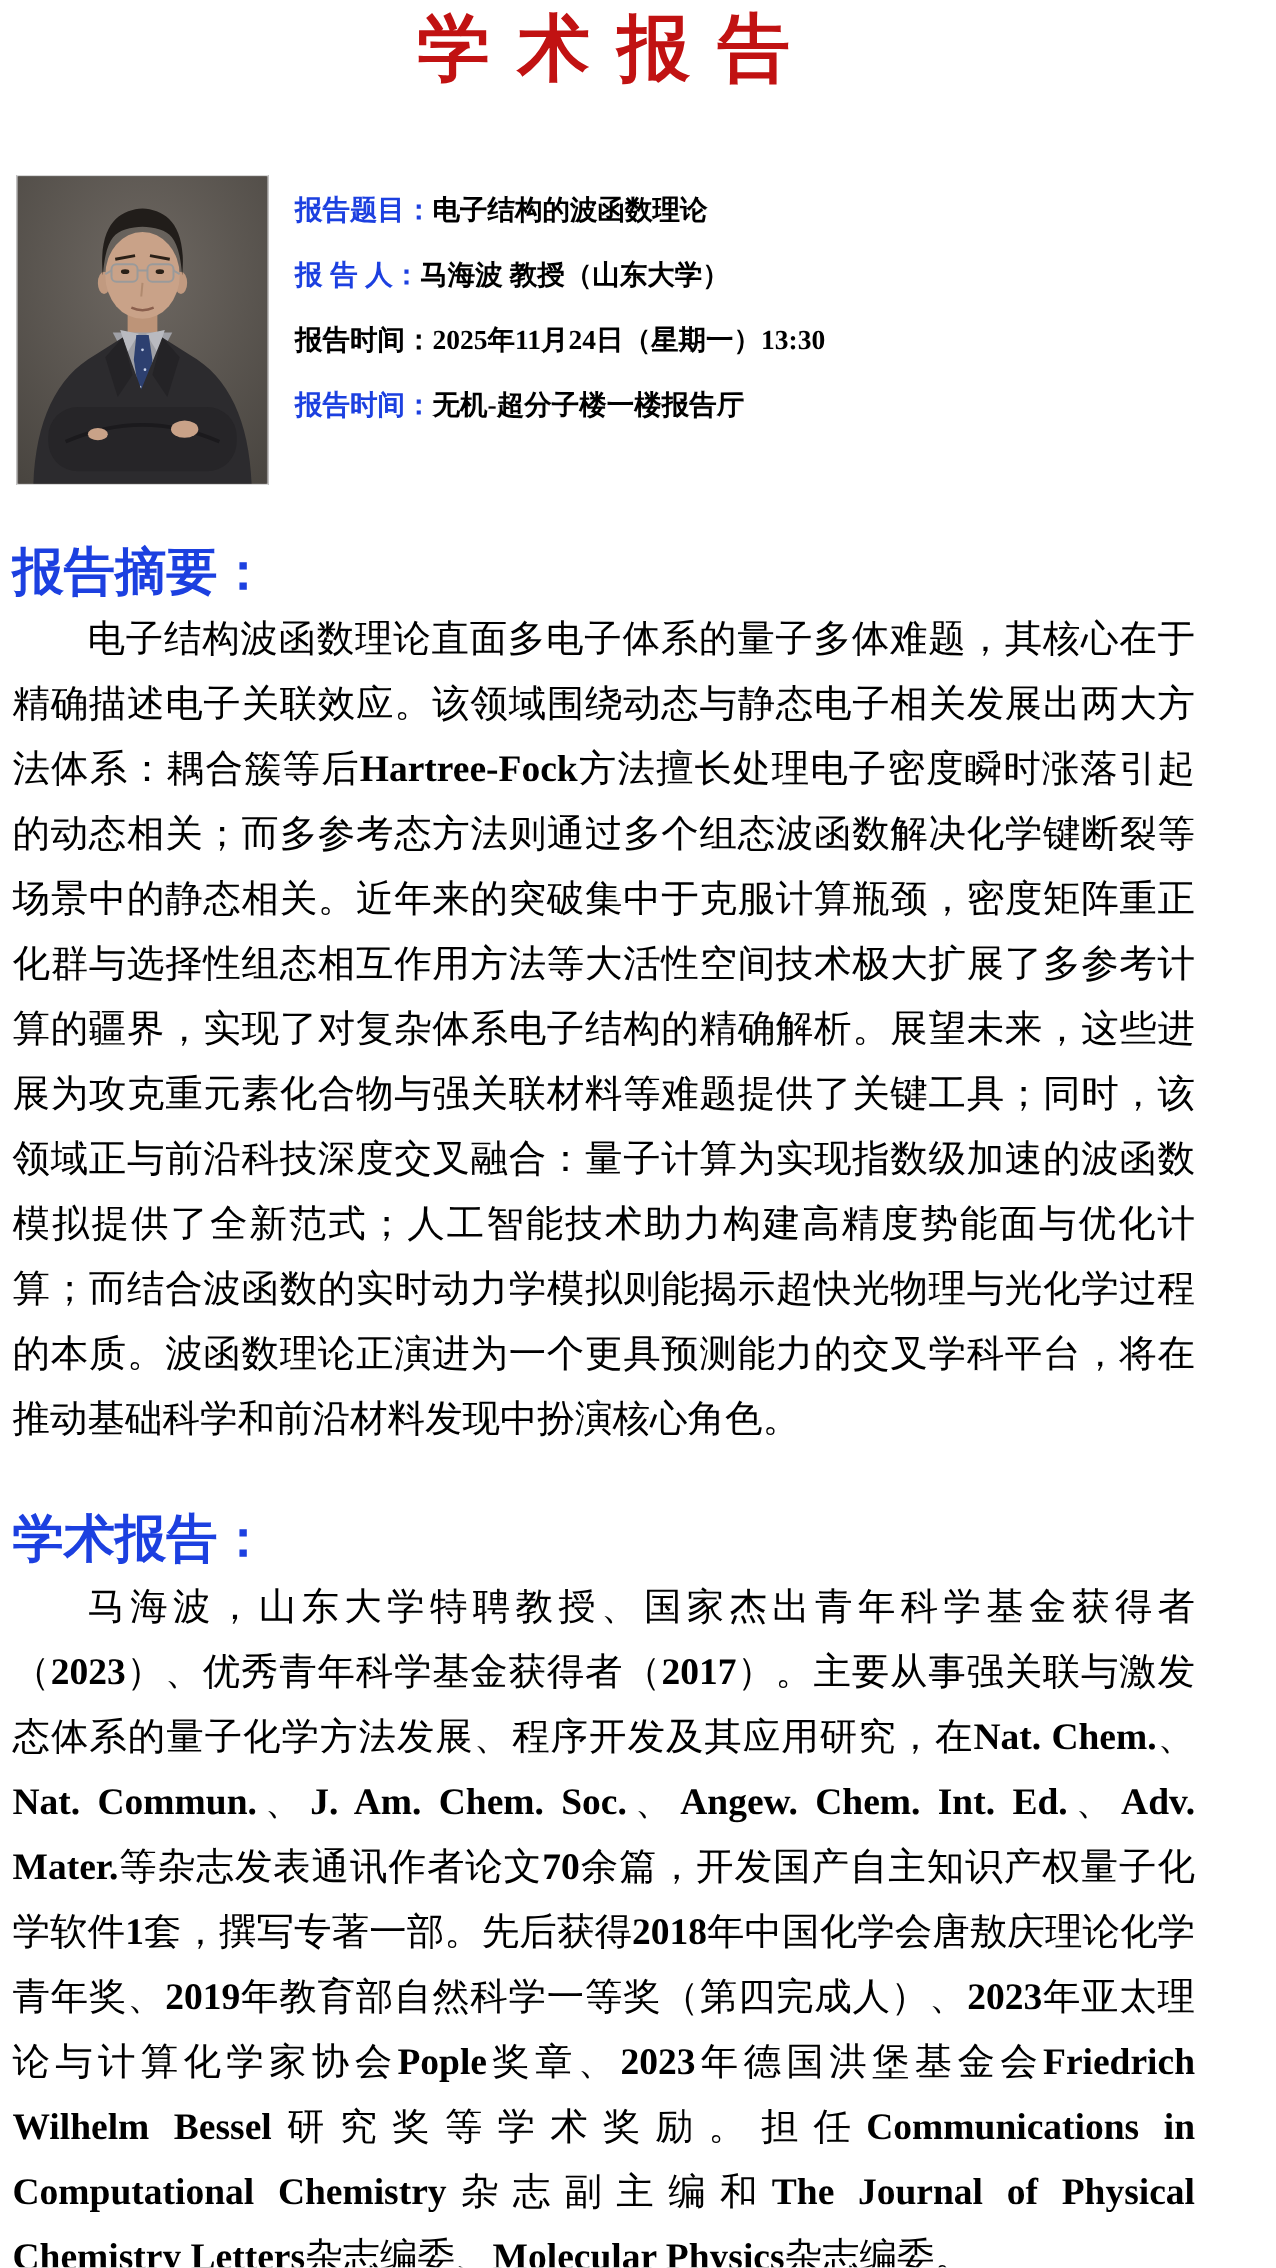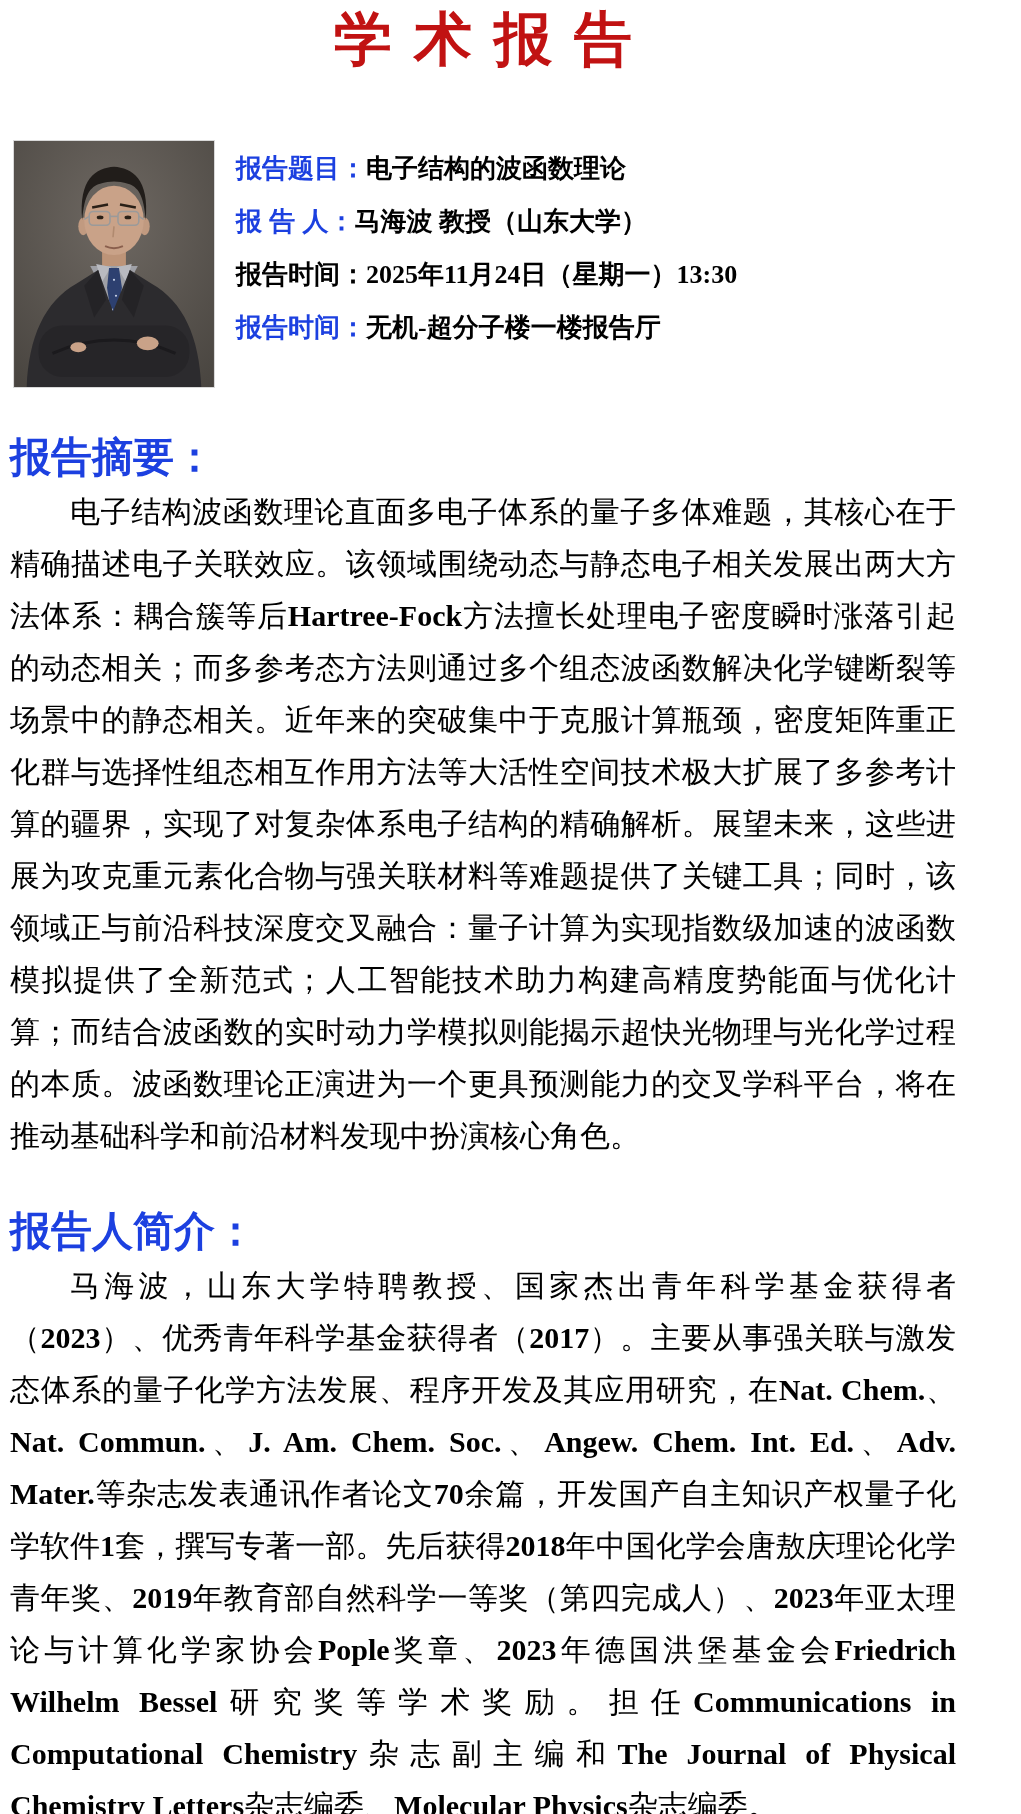--- a/index.html
+++ b/index.html
@@ -13,21 +13,21 @@
     font-weight:bold;font-size:58px;line-height:74px;
     letter-spacing:22px;text-indent:22px;
   }
   .info-section{display:flex;align-items:flex-start;margin:64px 10px 0 13px;}
   .photo{
     width:202px;height:248px;flex:0 0 auto;
     border:1px solid #d9d9d9;box-sizing:border-box;background:#55504c;
   }
   .photo svg{display:block;width:100%;height:100%;}
   .info-rows{margin-left:21px;padding-top:2px;flex:1 1 auto;}
-  .info-row{font-size:26px;line-height:52px;white-space:nowrap;}
+  .info-row{font-size:22px;line-height:52px;white-space:nowrap;}
   .info-label{
     font-family:"Liberation Sans","DejaVu Sans",sans-serif;
     font-weight:bold;
   }
   .info-value{font-weight:bold;}
   .section-heading{
     margin:46px 0 0 10px;
     font-family:"Liberation Sans","DejaVu Sans",sans-serif;
     font-weight:bold;font-size:41px;line-height:46px;
   }
@@ -119,21 +119,21 @@
       </div>
       <div class="info-row">
         <span class="info-label" style="color:#1c40e0;">报告时间：</span><span class="info-value">无机-超分子楼一楼报告厅</span>
       </div>
     </div>
   </div>
 
   <div class="section-heading" style="color:#1c40e0;">报告摘要：</div>
   <div class="body-par"><span>电子结构波函数理论直面多电子体系的量子多体难题，其核心在于精确描述电子关联效应。该领域围绕动态与静态电子相关发展出两大方法体系：耦合簇等后</span><b>Hartree-Fock</b><span>方法擅长处理电子密度瞬时涨落引起的动态相关；而多参考态方法则通过多个组态波函数解决化学键断裂等场景中的静态相关。近年来的突破集中于克服计算瓶颈，密度矩阵重正化群与选择性组态相互作用方法等大活性空间技术极大扩展了多参考计算的疆界，实现了对复杂体系电子结构的精确解析。展望未来，这些进展为攻克重元素化合物与强关联材料等难题提供了关键工具；同时，该领域正与前沿科技深度交叉融合：量子计算为实现指数级加速的波函数模拟提供了全新范式；人工智能技术助力构建高精度势能面与优化计算；而结合波函数的实时动力学模拟则能揭示超快光物理与光化学过程的本质。波函数理论正演进为一个更具预测能力的交叉学科平台，将在推动基础科学和前沿材料发现中扮演核心角色。</span></div>
 
-  <div class="section-heading" style="color:#1c40e0;">报告人简介：</div>
+  <div class="section-heading" style="color:#1c40e0;">学术报告：</div>
   <div class="body-par"><span>马海波，山东大学特聘教授、国家杰出青年科学基金获得者（</span><b>2023</b><span>）、优秀青年科学基金获得者（</span><b>2017</b><span>）。主要从事强关联与激发态体系的量子化学方法发展、程序开发及其应用研究，在</span><b>Nat. Chem.</b><span>、</span><b>Nat. Commun.</b><span>、</span><b>J. Am. Chem. Soc.</b><span>、</span><b>Angew. Chem. Int. Ed.</b><span>、</span><b>Adv. Mater.</b><span>等杂志发表通讯作者论文</span><b>70</b><span>余篇，开发国产自主知识产权量子化学软件</span><b>1</b><span>套，撰写专著一部。先后获得</span><b>2018</b><span>年中国化学会唐敖庆理论化学青年奖、</span><b>2019</b><span>年教育部自然科学一等奖（第四完成人）、</span><b>2023</b><span>年亚太理论与计算化学家协会</span><b>Pople</b><span>奖章、</span><b>2023</b><span>年德国洪堡基金会</span><b>Friedrich Wilhelm Bessel</b><span>研究奖等学术奖励。担任</span><b>Communications in Computational Chemistry</b><span>杂志副主编和</span><b>The Journal of Physical Chemistry Letters</b><span>杂志编委、</span><b>Molecular Physics</b><span>杂志编委。</span></div>
 
   <div class="footer-row">
     <span class="footer-label" style="color:#1c40e0;">主办单位：</span><span class="footer-value">吉林大学化学学院</span>
   </div>
   <div class="footer-row">
     <span class="footer-label" style="color:#ec4899;">邀 请 人：</span><span class="footer-value">李辉 教授</span>
   </div>
 
 </div>

